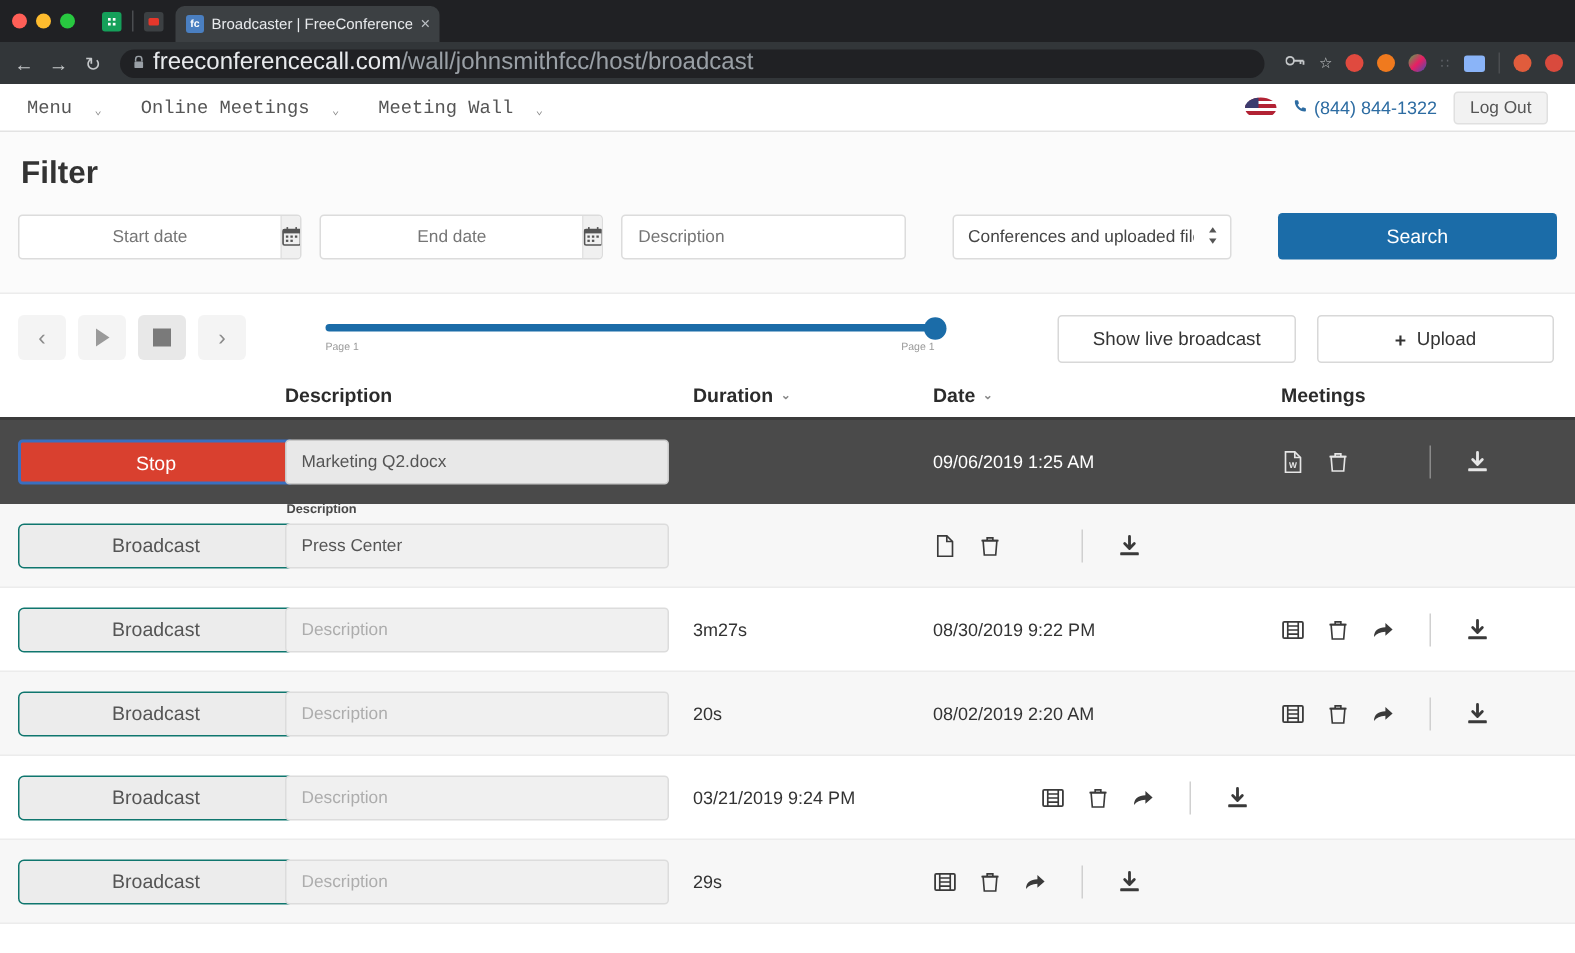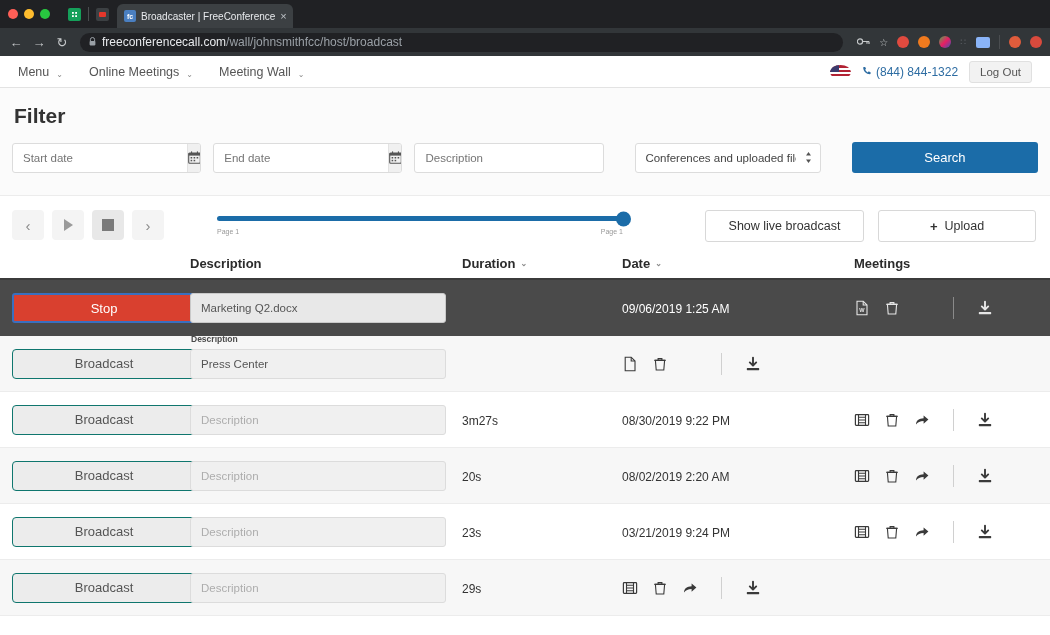--- a/index.html
+++ b/index.html
@@ -42,35 +42,35 @@
   }
   .tab-close { font-size: 11px; color: #bdc1c6; flex-shrink: 0; line-height: 1; }
 
   .url-bar { height: 28px; display: flex; align-items: center; padding: 0 8px; gap: 7px; background:#323639; }
   .nav-btn { color: #c5c8ca; font-size: 13px; width: 16px; text-align: center; line-height: 1; }
   .omnibox {
     flex: 1; height: 19px; background: #202124; border-radius: 10px;
     display: flex; align-items: center; padding: 0 9px; gap: 6px; margin: 0 3px;
   }
   .lock-ico { font-size: 8px; color: #9aa0a6; }
-  .url-text { font-size: 12px; color: #9aa0a6; white-space: nowrap; }
+  .url-text { font-size: 16px; color: #9aa0a6; white-space: nowrap; }
   .url-text b { color: #e8eaed; font-weight: normal; }
   .omni-right { display: flex; align-items: center; gap: 9px; padding-left: 4px; }
   .ext-dot { width: 12px; height: 12px; border-radius: 50%; }
   .ext-key { font-size: 10px; color: #c5c8ca; }
   .dotgrid { font-size: 9px; color: #5f6368; letter-spacing: 1px; }
   .ext-rect { width: 14px; height: 11px; background: #8ab4f8; border-radius: 2px; }
 
   
   .site-nav {
     height: 32px; background: #fff; border-bottom: 1px solid #e3e3e3;
     display: flex; align-items: center; padding: 0 18px;
   }
   .nav-links { display: flex; gap: 26px; }
-  .nav-link { font-size: 12.5px; color: #555; display: flex; align-items: flex-end; gap: 7px; }
+  .nav-link { font-size: 12.5px; color: #555; display: flex; align-items: flex-end; gap: 15px; font-family: Liberation Mono, monospace; }
   .chev { font-size: 8px; color: #888; }
   .nav-right { margin-left: auto; display: flex; align-items: center; gap: 11px; }
   .flag {
     width: 21px; height: 14px; border-radius: 50%; overflow: hidden; position: relative;
     background: linear-gradient(#b22234 0 18%, #fff 18% 33%, #b22234 33% 50%,
                                 #fff 50% 66%, #b22234 66% 82%, #fff 82% 100%);
   }
   .flag::before { content:""; position:absolute; left:0; top:0; width:9px; height:7px; background:#3c3b6e; }
   .phone { font-size: 12px; color: #2d6ca2; display: flex; align-items: center; gap: 4px; text-align: center; }
   .logout-btn {
@@ -82,21 +82,21 @@
   .filter-section { background: #fbfbfb; padding: 16px 12px 22px 12px; border-bottom: 1px solid #ececec; }
   .filter-title { font-size: 21px; font-weight: bold; color: #333; padding-left: 2px; margin-bottom: 14px; }
   .filter-row { display: flex; gap: 12px; align-items: center; }
   .input-group {
     display: flex; height: 30px; border: 1px solid #dcdcdc; border-radius: 3px;
     background: #fff; overflow: hidden;
   }
   .input-group.start { width: 196px; }
   .input-group.end { width: 196px; }
   .ig-input { flex: 1; border: none; outline: none; font-size: 11.5px; color: #a8a8a8;
-    padding: 0 10px; background: transparent; font-family: "Liberation Sans", sans-serif; }
+    padding: 0 10px; background: transparent; font-family: "Liberation Sans", sans-serif; text-align: center; }
   .ig-addon {
     width: 28px; background: #f0f0f0; border-left: 1px solid #e3e3e3;
     display: flex; align-items: center; justify-content: center;
   }
   .desc-input {
     width: 196px; height: 30px; border: 1px solid #dcdcdc; border-radius: 3px;
     background: #fff; font-size: 11.5px; color: #a8a8a8; padding: 0 10px; outline: none;
     font-family: "Liberation Sans", sans-serif;
   }
   .select-wrap { position: relative; width: 192px; margin-left: 19px; }
@@ -522,21 +522,20 @@
                 <path d="M8 1.6v7.6M4.8 6.4L8 9.6l3.2-3.2" stroke="currentColor" stroke-width="1.9" fill="none" stroke-linecap="round" stroke-linejoin="round"></path>
                 <rect x="1.8" y="12.1" width="12.4" height="2.1" rx="0.6" fill="currentColor"></rect>
               </svg>
             </span>
           </div>
         </div>
       </div>
       <div class="trow">
         <div class="c-btn"><button class="bcast-btn">Broadcast</button></div>
         <div class="c-desc desc-cell"><input class="row-input" placeholder="Description" style=""></div>
-        <div class="c-dur"><span class="cell-text">23s</span></div>
         <div class="c-date"><span class="cell-text">03/21/2019 9:24 PM</span></div>
         <div class="c-opt">
           <div class="opts">
             <span class="opt-ico">
               <svg width="16" height="16" viewBox="0 0 16 16" fill="none">
                 <rect x="1.4" y="2.6" width="13.2" height="10.8" rx="0.8" stroke="currentColor" stroke-width="1.2" fill="none"></rect>
                 <path d="M4.5 2.6v10.8M11.5 2.6v10.8M4.5 8h7M4.5 5.3h7M4.5 10.7h7" stroke="currentColor" stroke-width="1.1"></path>
               </svg>
             </span>
             <span class="opt-ico">

